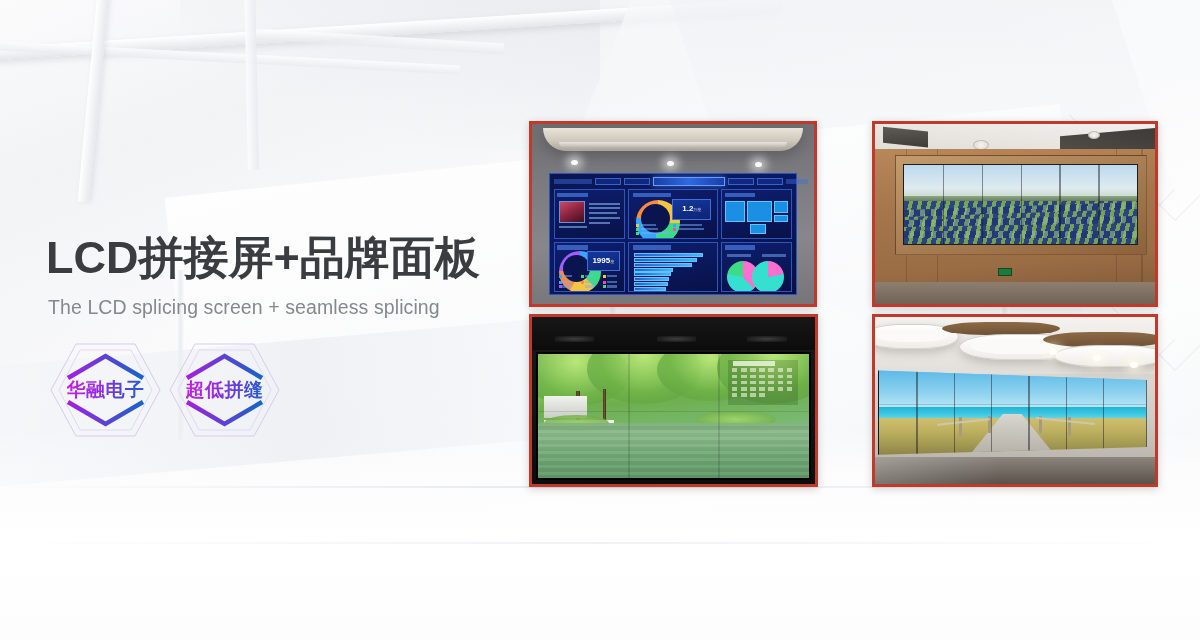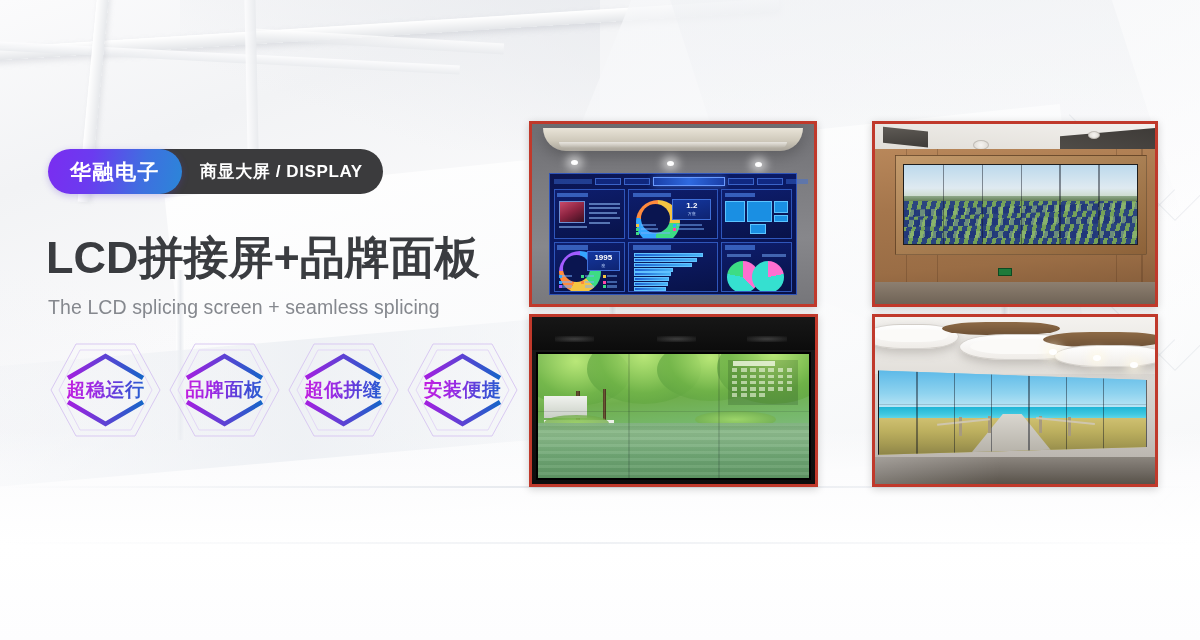--- a/index.html
+++ b/index.html
@@ -137,21 +137,21 @@
 
   .dgrid { position:absolute; left:1.5%; top:13%; width:97%; height:85%;
     display:grid; grid-template-columns:1fr 1.25fr 1fr; grid-template-rows:1fr 1fr; gap:3px; }
   .dcard { border:1px solid #2f56bb; background:linear-gradient(170deg,rgba(14,30,110,.95),rgba(8,18,72,.95));
     position:relative; overflow:hidden; }
   .dcard:before { content:""; position:absolute; left:4%; top:5%; width:44%; height:9%;
     background:rgba(90,150,255,.55); }
 
   .donut { position:absolute; border-radius:50%; }
   .kpi-box { position:absolute; background:linear-gradient(165deg,#14379f,#0e2472);
-    border:1px solid #3f6fd8; display:flex; flex-direction:column;
+    border:1px solid #3f6fd8; display:flex; 
     align-items:center; justify-content:center; color:#eaf2ff; }
   .kpi-num { font-size:8px; font-weight:bold; color:#ffffff; line-height:1; }
   .kpi-unit { font-size:4px; color:#bcd4ff; margin-top:1px; }
   .bar { position:absolute; height:4px; background:linear-gradient(90deg,#1b5fd0,#49b6f7); border:.5px solid #61c2ff; }
   .pie { position:absolute; border-radius:50%; }
   .legend-dot { position:absolute; width:3px; height:3px; }
   .leg-line { position:absolute; height:2.2px; background:rgba(120,175,255,.5); }
   .flowbox { position:absolute; background:#1a8fe3; border:1px solid #5cc4ff; }
   .imgthumb { position:absolute; background:linear-gradient(150deg,#c94a6a,#8b2340 50%,#3a1020);
     border:1px solid #6f8fd0; }
@@ -274,94 +274,60 @@
     <div class="pillar" style="left:1000px; bottom:210px; height:160px;"></div>
 
     <div class="floor"></div>
     <div class="floor-sheen"></div>
     <div class="floor-seam" style="bottom:152px;"></div>
     <div class="floor-seam" style="bottom:96px; opacity:.6;"></div>
   </div>
 
   <div class="content">
 
-    <div class="badge-row">
-      <div class="badge-brand">华融电子</div>
-      <div class="badge-sub">商显大屏 / DISPLAY</div>
-    </div>
 
     <div class="headline">LCD拼接屏+品牌面板</div>
 
     <div class="subhead">The LCD splicing screen + seamless splicing</div>
 
     <div class="features">
 
       <div class="hex">
         <svg width="119" height="104" viewBox="0 0 119 104">
           <defs>
             <linearGradient id="gch0" x1="0" y1="0" x2="1" y2="0">
               <stop offset="0" stop-color="#a41fe0"></stop>
                 <stop offset="1" stop-color="#1565c8"></stop>
             </linearGradient>
           </defs>
           <polygon points="30,6 89,6 114,52 89,98 30,98 5,52" fill="none" stroke="#d9c9f2" stroke-width="1"></polygon>
           <polygon points="34,12 85,12 106,52 85,92 34,92 13,52" fill="none" stroke="#e3d7f6" stroke-width="1"></polygon>
           <polyline points="22,40 59.5,18 97,40" fill="none" stroke="url(#gch0)" stroke-width="4.5" stroke-linejoin="miter"></polyline>
           <polyline points="22,64 59.5,86 97,64" fill="none" stroke="url(#gch0)" stroke-width="4.5" stroke-linejoin="miter"></polyline>
         </svg>
-        <span class="hex-label">超稳运行</span>
+        <span class="hex-label">华融电子</span>
       </div>
 
-      <div class="hex">
-        <svg width="119" height="104" viewBox="0 0 119 104">
-          <defs>
-            <linearGradient id="gch1" x1="0" y1="0" x2="1" y2="0">
-              <stop offset="0" stop-color="#a41fe0"></stop>
-                <stop offset="1" stop-color="#1565c8"></stop>
-            </linearGradient>
-          </defs>
-          <polygon points="30,6 89,6 114,52 89,98 30,98 5,52" fill="none" stroke="#d9c9f2" stroke-width="1"></polygon>
-          <polygon points="34,12 85,12 106,52 85,92 34,92 13,52" fill="none" stroke="#e3d7f6" stroke-width="1"></polygon>
-          <polyline points="22,40 59.5,18 97,40" fill="none" stroke="url(#gch1)" stroke-width="4.5"></polyline>
-          <polyline points="22,64 59.5,86 97,64" fill="none" stroke="url(#gch1)" stroke-width="4.5"></polyline>
-        </svg>
-        <span class="hex-label">品牌面板</span>
-      </div>
 
       <div class="hex">
         <svg width="119" height="104" viewBox="0 0 119 104">
           <defs>
             <linearGradient id="gch2" x1="0" y1="0" x2="1" y2="0">
               <stop offset="0" stop-color="#a41fe0"></stop>
                 <stop offset="1" stop-color="#1565c8"></stop>
             </linearGradient>
           </defs>
           <polygon points="30,6 89,6 114,52 89,98 30,98 5,52" fill="none" stroke="#d9c9f2" stroke-width="1"></polygon>
           <polygon points="34,12 85,12 106,52 85,92 34,92 13,52" fill="none" stroke="#e3d7f6" stroke-width="1"></polygon>
           <polyline points="22,40 59.5,18 97,40" fill="none" stroke="url(#gch2)" stroke-width="4.5"></polyline>
           <polyline points="22,64 59.5,86 97,64" fill="none" stroke="url(#gch2)" stroke-width="4.5"></polyline>
         </svg>
         <span class="hex-label">超低拼缝</span>
       </div>
 
-      <div class="hex">
-        <svg width="119" height="104" viewBox="0 0 119 104">
-          <defs>
-            <linearGradient id="gch3" x1="0" y1="0" x2="1" y2="0">
-              <stop offset="0" stop-color="#a41fe0"></stop>
-                <stop offset="1" stop-color="#1565c8"></stop>
-            </linearGradient>
-          </defs>
-          <polygon points="30,6 89,6 114,52 89,98 30,98 5,52" fill="none" stroke="#d9c9f2" stroke-width="1"></polygon>
-          <polygon points="34,12 85,12 106,52 85,92 34,92 13,52" fill="none" stroke="#e3d7f6" stroke-width="1"></polygon>
-          <polyline points="22,40 59.5,18 97,40" fill="none" stroke="url(#gch3)" stroke-width="4.5"></polyline>
-          <polyline points="22,64 59.5,86 97,64" fill="none" stroke="url(#gch3)" stroke-width="4.5"></polyline>
-        </svg>
-        <span class="hex-label">安装便捷</span>
-      </div>
 
     </div>
   </div>
 
   <div class="photos">
 
     <div class="frame" style="left:529px; top:121px; width:288px; height:186px;">
       <div class="ph">
         <div class="room1"></div>
         <div class="cove"></div>

